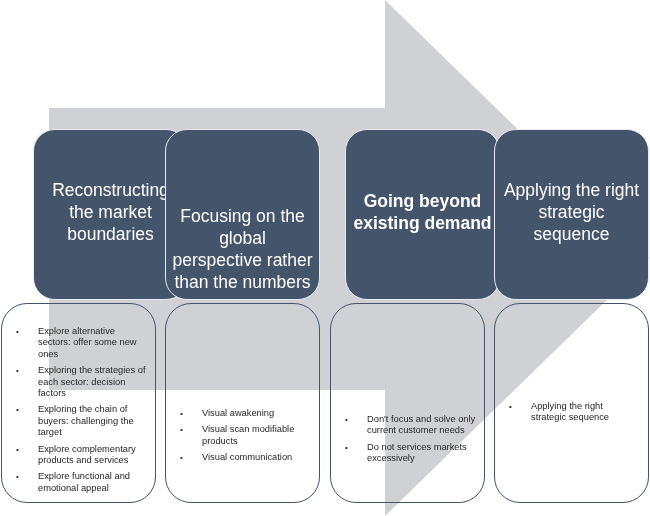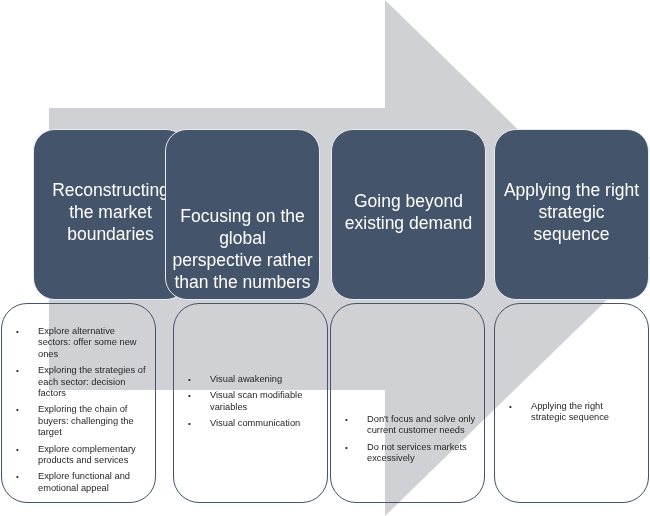--- a/index.html
+++ b/index.html
@@ -46,31 +46,31 @@
       <li>Explore complementary products and services</li>
       <li>Explore functional and emotional appeal</li>
     </ul>
   </div>
 </div>
 
 <div class="col" style="left:165px;">
   <div class="head" style="left:0;align-items:flex-end;">
     <span>Focusing on the global perspective rather than the numbers</span>
   </div>
-  <div class="body b2" style="left:8px;">
+  <div class="body b2" style="left:0;align-items:center;">
     <ul>
       <li>Visual awakening</li>
-      <li>Visual scan modifiable variables</li>
+      <li>Visual scan modifiable products</li>
       <li>Visual communication</li>
     </ul>
   </div>
 </div>
 
 <div class="col" style="left:330px;">
-  <div class="head" style="left:1px;">
+  <div class="head" style="left:15px;font-weight:bold;">
     <span>Going beyond existing demand</span>
   </div>
   <div class="body b3" style="left:0;">
     <ul>
       <li>Don't focus and solve only current customer needs</li>
       <li>Do not services markets excessively</li>
     </ul>
   </div>
 </div>
 

